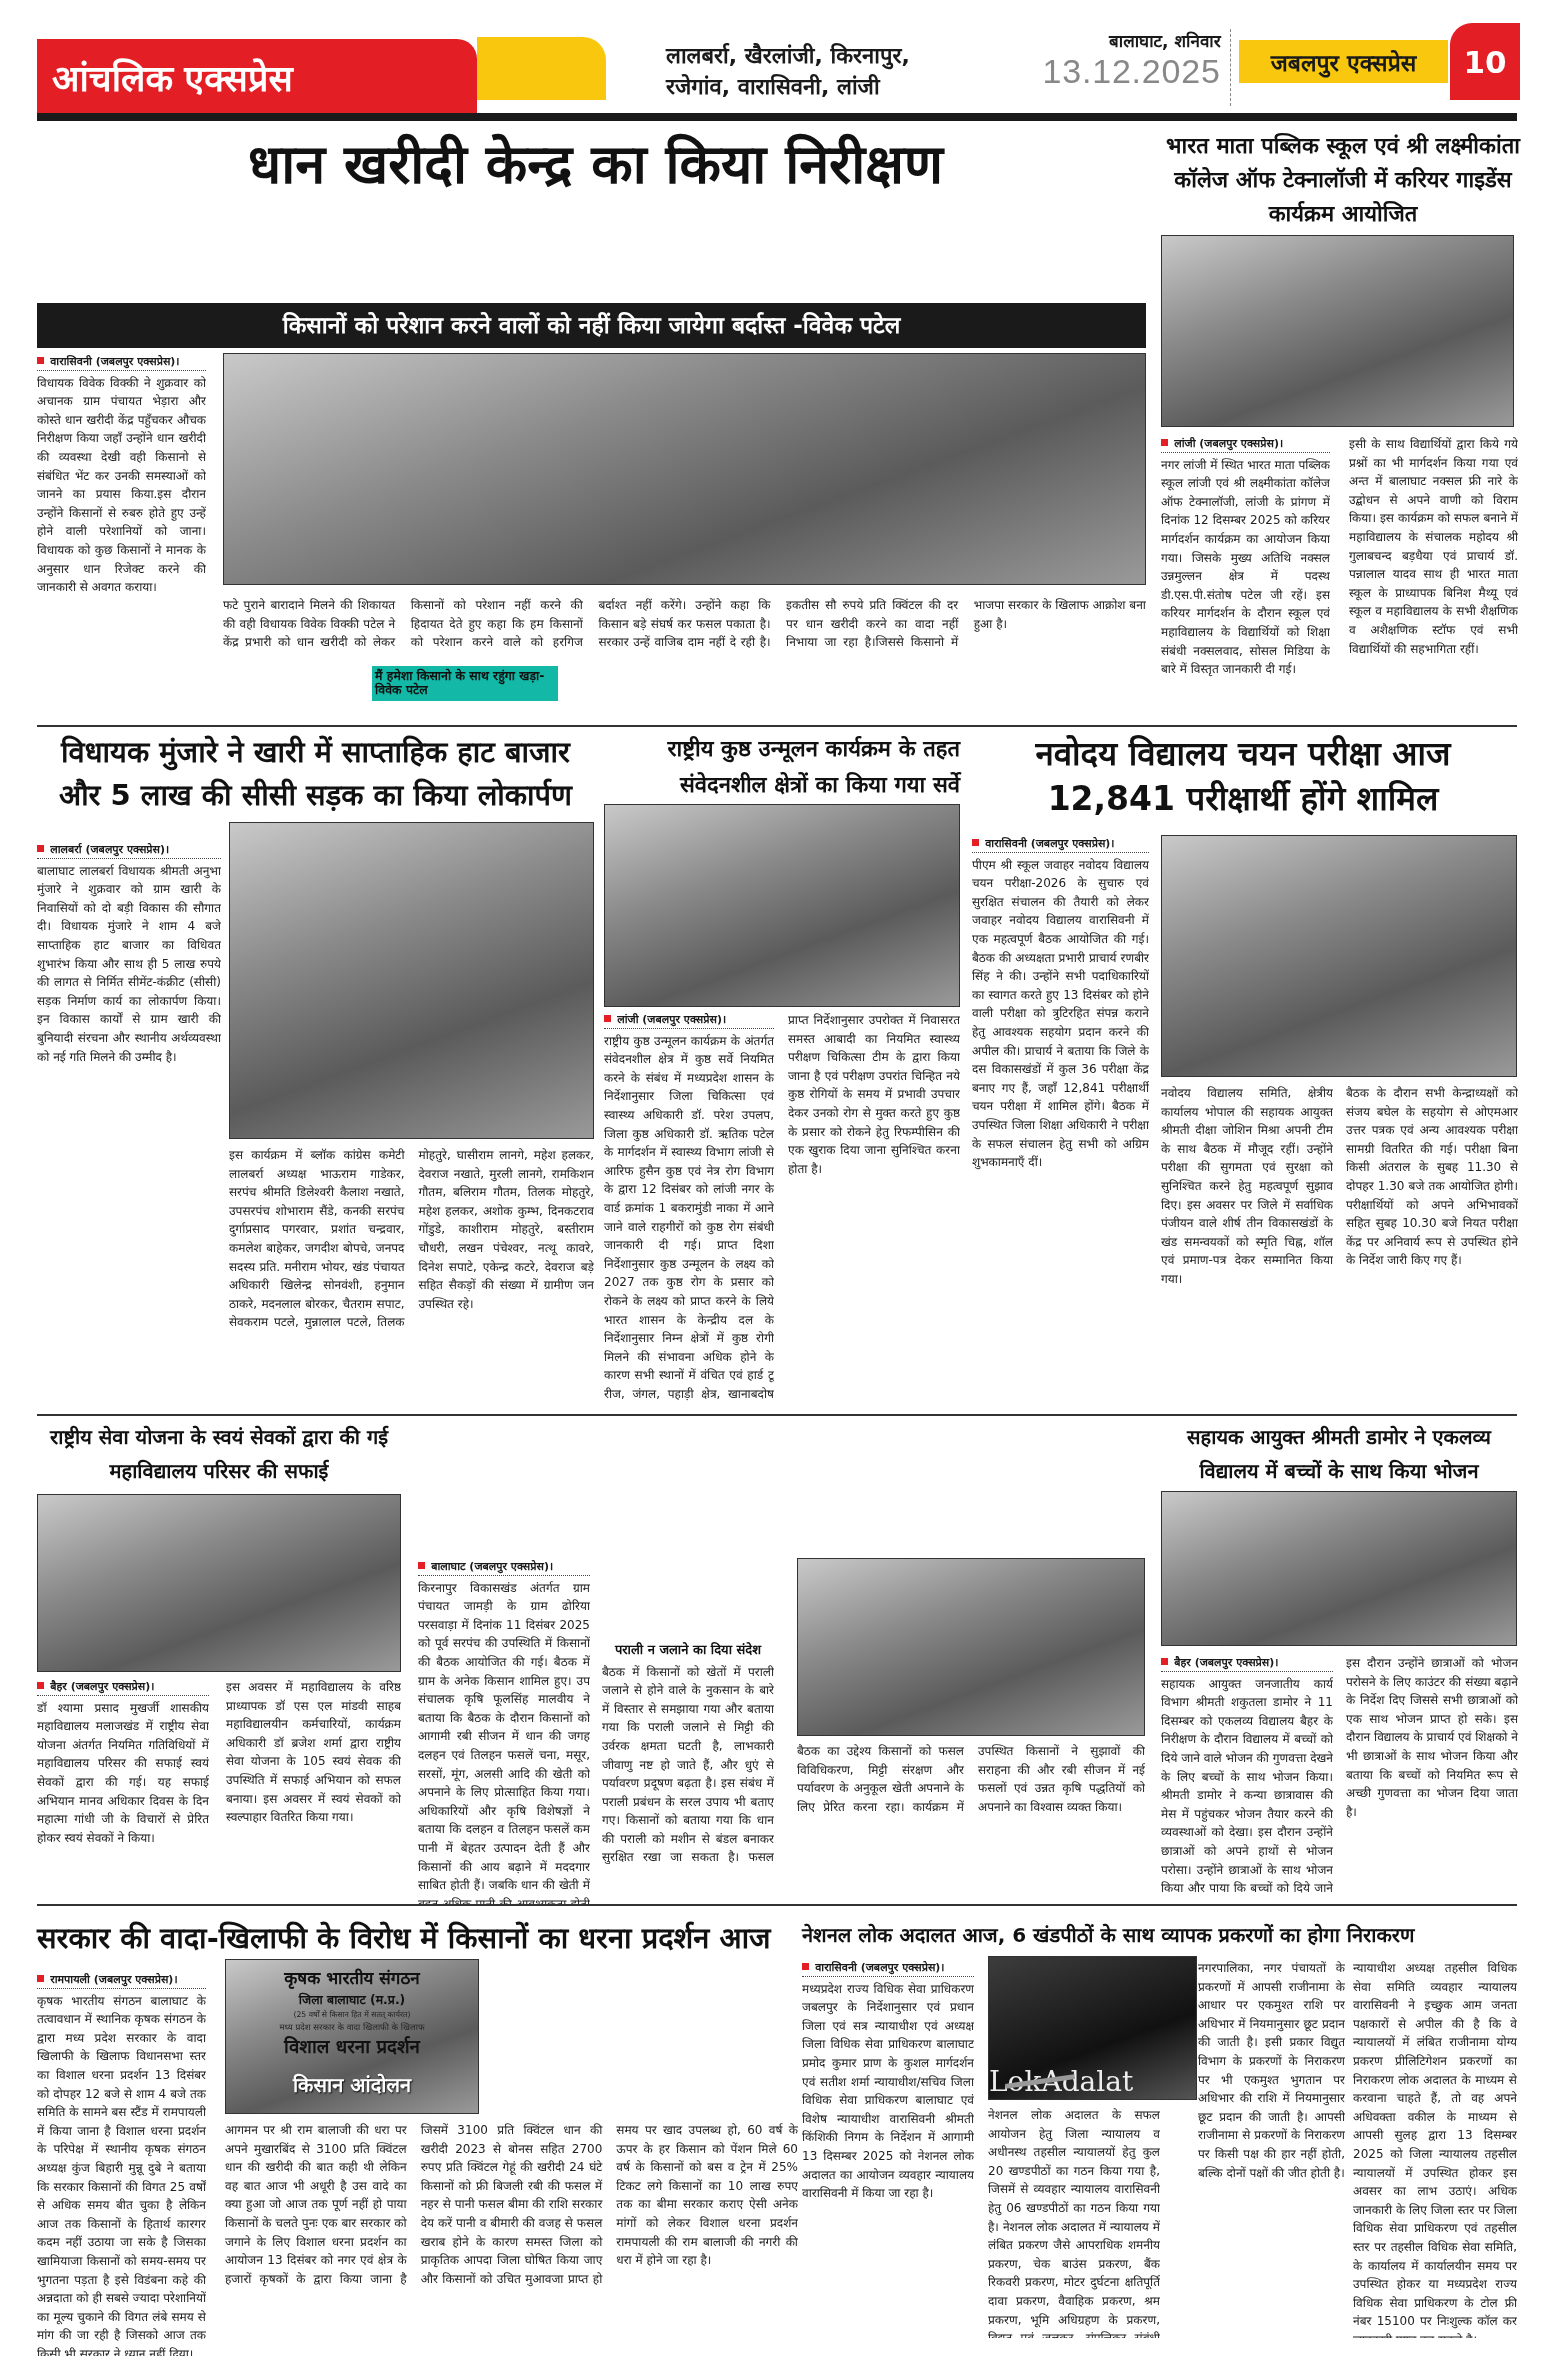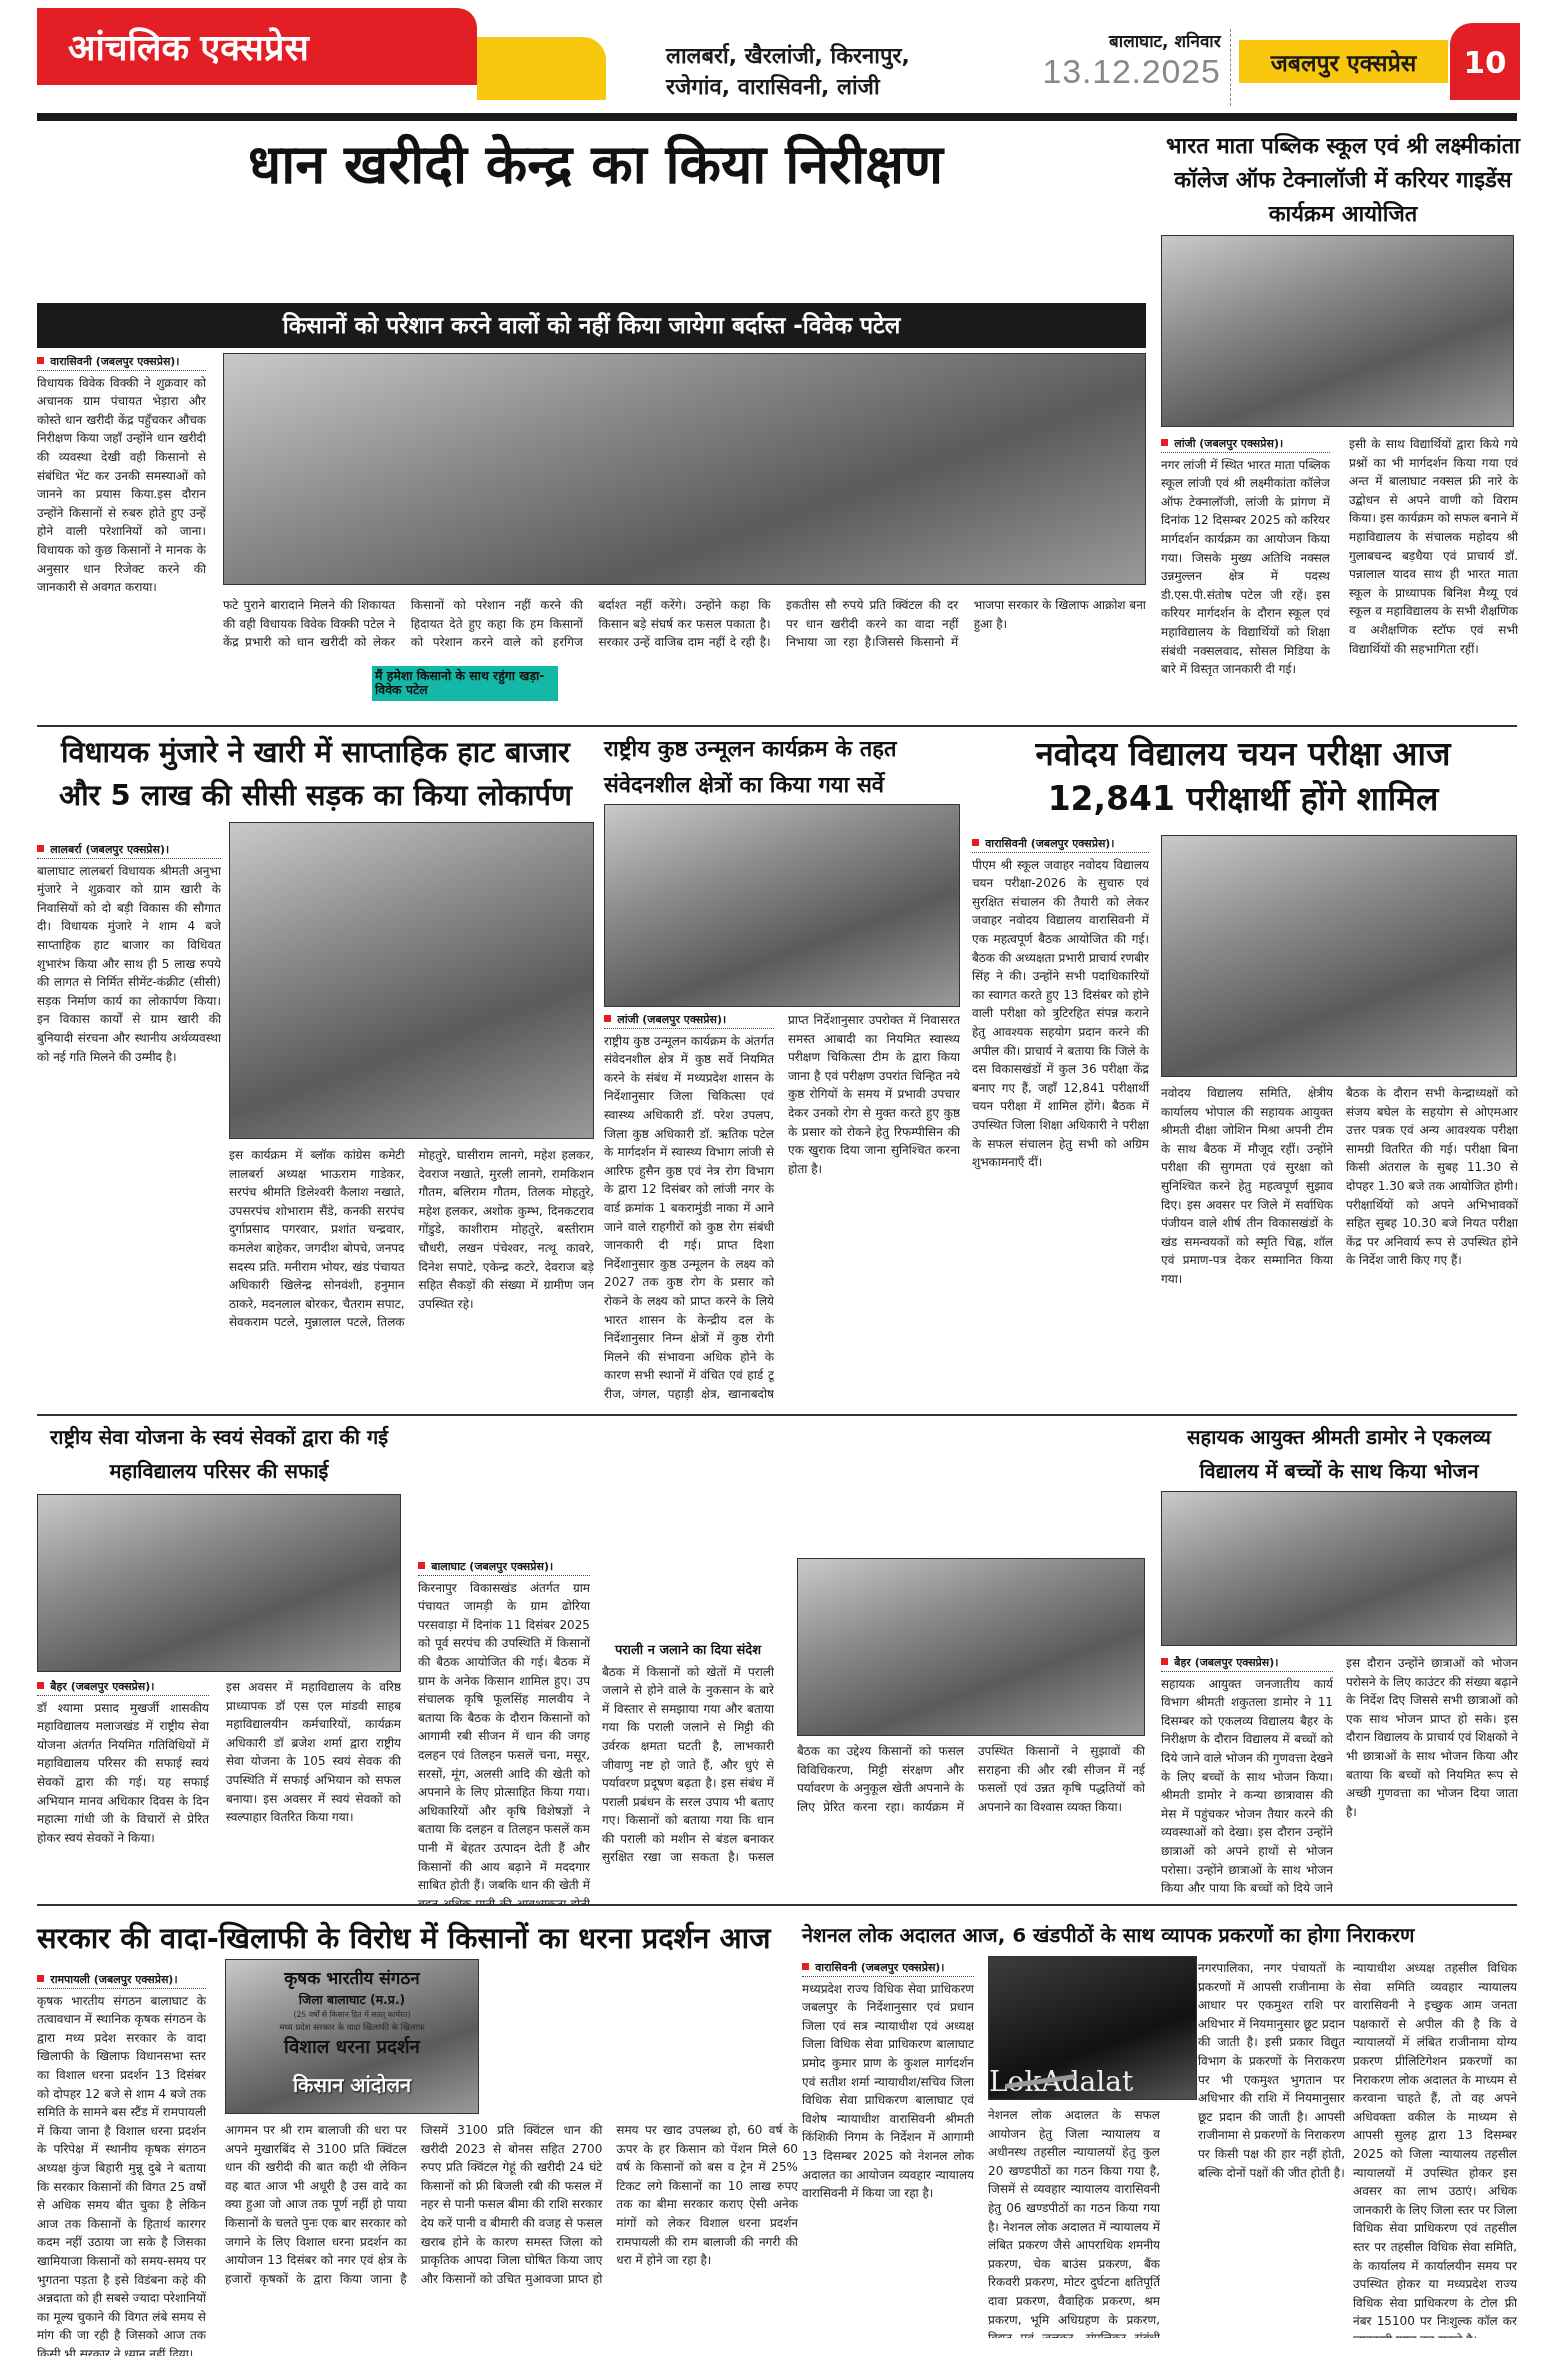--- a/index.html
+++ b/index.html
@@ -1,18 +1,18 @@
 <!DOCTYPE html>
 <html style="font-size:12.4px"><head>
 <meta charset="utf-8">
 <style>
 *{box-sizing:border-box;margin:0;padding:0}
 body{width:1555px;height:2377px;background:#fff;font-family:"DejaVu Sans",sans-serif;color:#1a1a1a;position:relative;overflow:hidden}
 .abs{position:absolute}
-.masthead-left{left:37px;top:8px;width:440px;height:77px;background:#e31e24;border-top-right-radius:20px;color:#fff;font-weight:bold;font-size:36px;display:flex;align-items:center;padding-left:31px;font-family:"DejaVu Sans Condensed","DejaVu Sans",sans-serif}
+.masthead-left{left:37px;top:39px;width:440px;height:77px;background:#e31e24;border-top-right-radius:20px;color:#fff;font-weight:bold;font-size:36px;display:flex;align-items:center;padding-left:15px;font-family:"DejaVu Sans Condensed","DejaVu Sans",sans-serif}
 .masthead-yellow{left:477px;top:37px;width:129px;height:63px;background:#f9c80e;border-top-right-radius:23px}
 .places{left:666px;top:40px;width:325px;text-align:left;font-weight:bold;font-size:22px;line-height:31px;font-family:"DejaVu Sans",sans-serif}
 .datebox{left:1030px;top:29px;width:201px;text-align:right;border-right:0.8px dashed #888;padding-right:9.3px;height:77px}
 .datebox .day{font-weight:bold;font-size:17px}
 .datebox .date{font-size:34px;color:#888;font-family:"Liberation Sans",sans-serif;letter-spacing:0.8px}
 .ed-badge{left:1239px;top:40px;width:209px;height:43px;background:#f9c80e;font-weight:bold;font-size:23px;display:flex;align-items:center;justify-content:center}
 .pageno{left:1450px;top:23px;width:70px;height:77px;background:#e31e24;color:#fff;font-weight:bold;font-size:31px;display:flex;align-items:center;justify-content:center;border-top-left-radius:22px}
 .rule{left:37px;top:113px;width:1480px;height:7.7px;background:#1a1a1a}
 .hl{font-weight:bold;font-family:"DejaVu Sans",sans-serif;color:#111;line-height:1.15}
 .photo{background:linear-gradient(160deg,#c9c9c9 0%,#8a8a8a 35%,#5b5b5b 65%,#9a9a9a 100%);border:1.5px solid #333;overflow:hidden}
@@ -80,21 +80,21 @@
 <div class="abs" style="left:37px;top:841px;width:184px">
   <div class="dateline">
       <span class="sq"></span>
       <span>लालबर्रा (जबलपुर एक्सप्रेस)।</span>
     </div>
   <div class="body" style="height:542px;overflow:hidden">बालाघाट लालबर्रा विधायक श्रीमती अनुभा मुंजारे ने शुक्रवार को ग्राम खारी के निवासियों को दो बड़ी विकास की सौगात दी। विधायक मुंजारे ने शाम 4 बजे साप्ताहिक हाट बाजार का विधिवत शुभारंभ किया और साथ ही 5 लाख रुपये की लागत से निर्मित सीमेंट-कंक्रीट (सीसी) सड़क निर्माण कार्य का लोकार्पण किया। इन विकास कार्यों से ग्राम खारी की बुनियादी संरचना और स्थानीय अर्थव्यवस्था को नई गति मिलने की उम्मीद है।</div>
 </div>
 <div class="abs photo" style="left:229px;top:822px;width:365px;height:317px"></div>
 <div class="abs body" style="left:229px;top:1146px;width:365px;height:255px;overflow:hidden;column-count:2;column-gap:14px">इस कार्यक्रम में ब्लॉक कांग्रेस कमेटी लालबर्रा अध्यक्ष भाऊराम गाडेकर, सरपंच श्रीमति डिलेश्वरी कैलाश नखाते, उपसरपंच शोभाराम सैंडे, कनकी सरपंच दुर्गाप्रसाद पगरवार, प्रशांत चन्द्रवार, कमलेश बाहेकर, जगदीश बोपचे, जनपद सदस्य प्रति. मनीराम भोयर, खंड पंचायत अधिकारी खिलेन्द्र सोनवंशी, हनुमान ठाकरे, मदनलाल बोरकर, चैतराम सपाट, सेवकराम पटले, मुन्नालाल पटले, तिलक मोहतुरे, घासीराम लानगे, महेश हलकर, देवराज नखाते, मुरली लानगे, रामकिशन गौतम, बलिराम गौतम, तिलक मोहतुरे, महेश हलकर, अशोक कुम्भ, दिनकटराव गोंडुडे, काशीराम मोहतुरे, बस्तीराम चौधरी, लखन पंचेश्वर, नत्थू कावरे, दिनेश सपाटे, एकेन्द्र कटरे, देवराज बड़े सहित सैकड़ों की संख्या में ग्रामीण जन उपस्थित रहे।</div>
 
-<div class="abs hl" style="left:604px;top:731px;width:356px;font-size:22px;line-height:36px;text-align:left">
+<div class="abs hl" style="left:604px;top:731px;width:356px;font-size:22px;line-height:36px;text-align:right">
   <div>राष्ट्रीय कुष्ठ उन्मूलन कार्यक्रम के तहत</div>
   <div>संवेदनशील क्षेत्रों का किया गया सर्वे</div>
 </div>
 <div class="abs photo" style="left:604px;top:804px;width:356px;height:203px"></div>
 <div class="abs" style="left:604px;top:1011px;width:170px">
   <div class="dateline">
       <span class="sq"></span>
       <span>लांजी (जबलपुर एक्सप्रेस)।</span>
     </div>
   <div class="body" style="height:372px;overflow:hidden">राष्ट्रीय कुष्ठ उन्मूलन कार्यक्रम के अंतर्गत संवेदनशील क्षेत्र में कुष्ठ सर्वे नियमित करने के संबंध में मध्यप्रदेश शासन के निर्देशानुसार जिला चिकित्सा एवं स्वास्थ्य अधिकारी डॉ. परेश उपलप, जिला कुष्ठ अधिकारी डॉ. ऋतिक पटेल के मार्गदर्शन में स्वास्थ्य विभाग लांजी से आरिफ हुसैन कुष्ठ एवं नेत्र रोग विभाग के द्वारा 12 दिसंबर को लांजी नगर के वार्ड क्रमांक 1 बकरामुंडी नाका में आने जाने वाले राहगीरों को कुष्ठ रोग संबंधी जानकारी दी गई। प्राप्त दिशा निर्देशानुसार कुष्ठ उन्मूलन के लक्ष्य को 2027 तक कुष्ठ रोग के प्रसार को रोकने के लक्ष्य को प्राप्त करने के लिये भारत शासन के केन्द्रीय दल के निर्देशानुसार निम्न क्षेत्रों में कुष्ठ रोगी मिलने की संभावना अधिक होने के कारण सभी स्थानों में वंचित एवं हार्ड टू रीज, जंगल, पहाड़ी क्षेत्र, खानाबदोष आबादि, बंजारा आबादि, आवासीय स्कूल एवं छात्रावास, ईंट भट्टे, भवन निर्माण स्थल, अनाथालय, गृह विहीन बच्चे (स्ट्रीट चिल्ड्रन), वृद्धाश्रम, नशा मुक्ति केन्द्र, रैन बसेरा, कुष्ठ कॉलोनी, मजदूर चौक सभी स्थानों में प्राथमिक अवस्था में कुष्ठ रोग के नये रोगी खोजे जाना है।</div>

